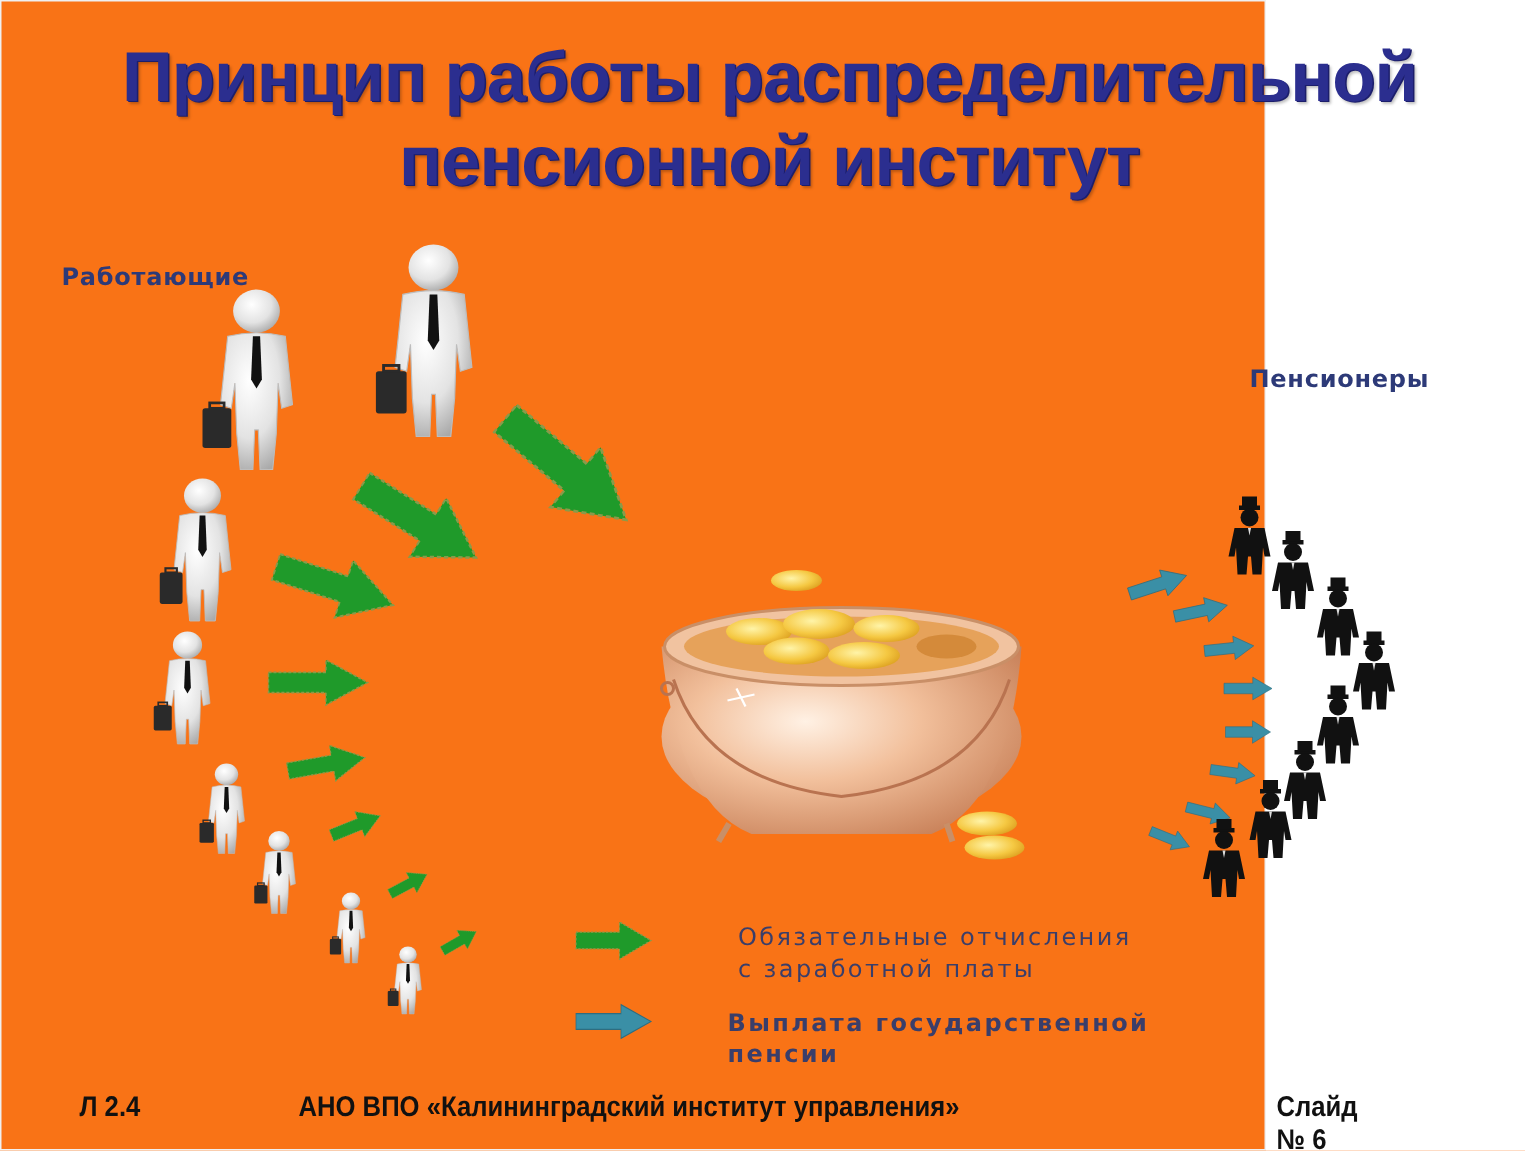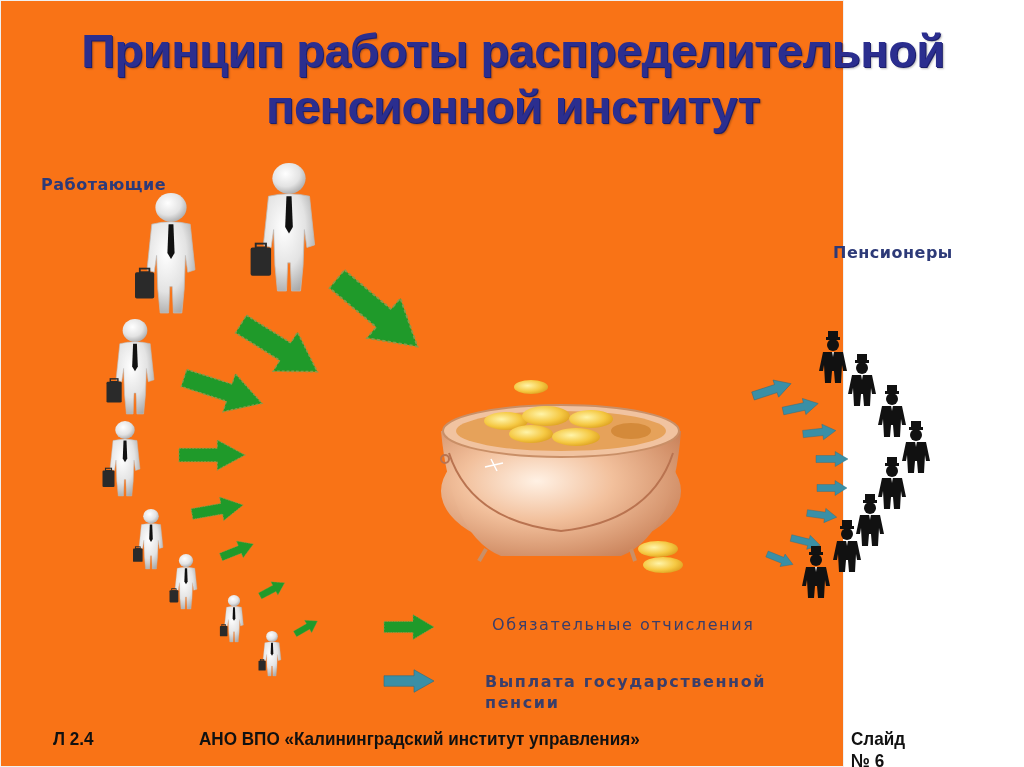--- a/index.html
+++ b/index.html
@@ -146,20 +146,21 @@
       <use href="#pensioner" transform="translate(846,571)"></use>
       <use href="#pensioner" transform="translate(815,597)"></use>
     </g>
 
     <use href="#garrow" transform="translate(383,626) scale(0.5,0.62)"></use>
     <use href="#tarrow" transform="translate(383,680) scale(0.5,0.75)"></use>
   </svg>
 
   <div class="legend-text" style="left:467px; top:613px;margin-left:24px;">
     <div>Обязательные отчисления</div>
+    <div>с заработной платы</div>
   </div>
   <div class="legend-text" style="left:484px; top:670px;font-weight:bold;">
     <div>Выплата государственной пенсии</div>
   </div>
 
   <div class="footer" style="left:52px;">Л 2.4</div>
   <div class="footer" style="left:198px;">АНО ВПО «Калининградский институт управления»</div>
   <div class="footer" style="left:850px;">Слайд № 6</div>
 </div>
 

